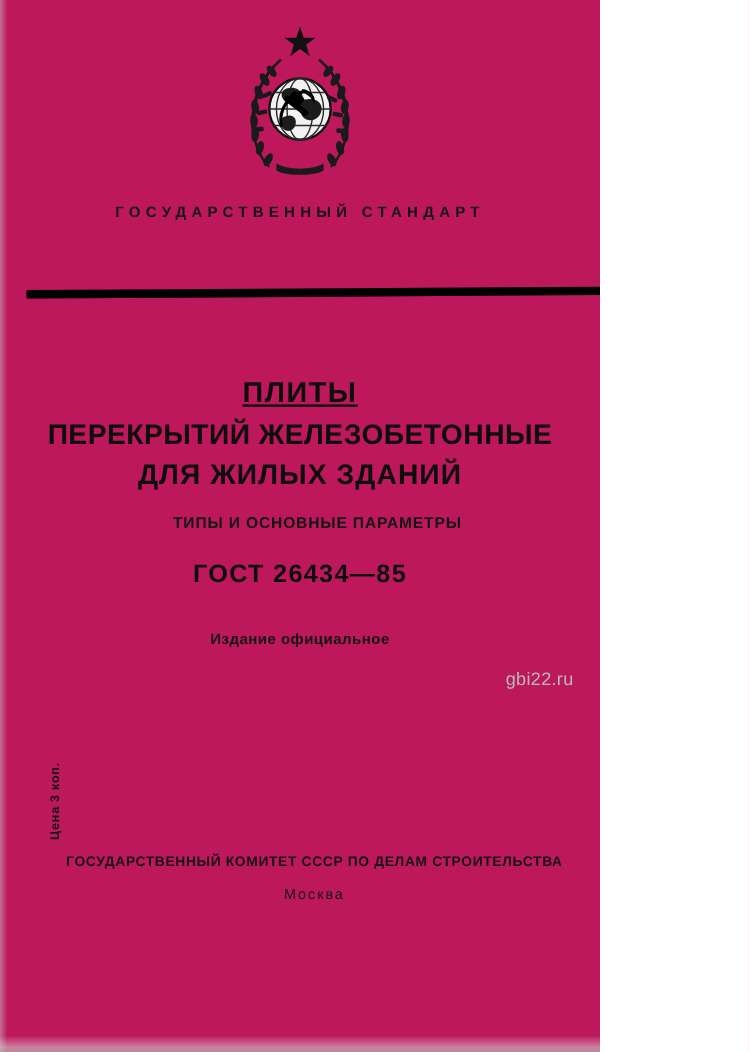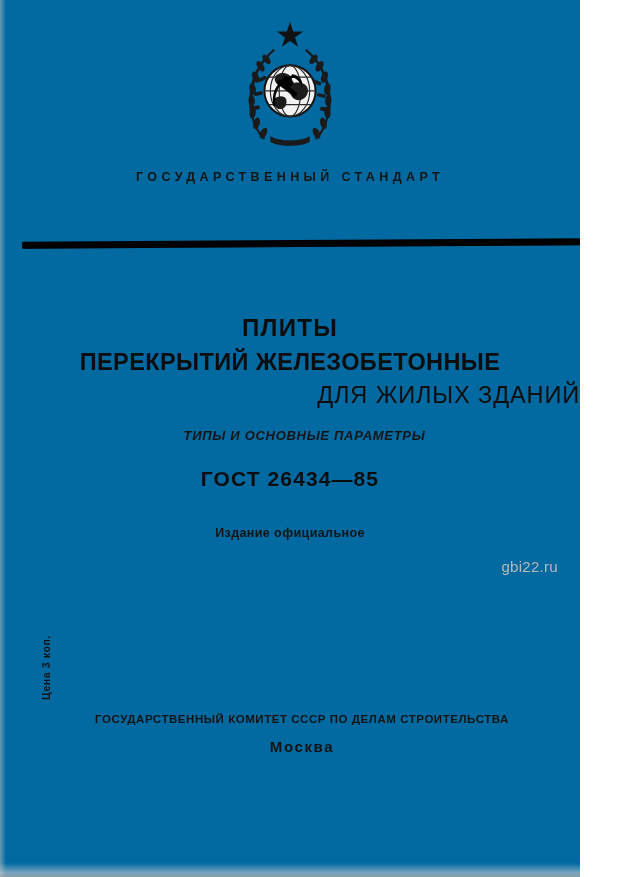--- a/index.html
+++ b/index.html
@@ -6,23 +6,23 @@
     margin: 0;
     padding: 0;
     background: #ffffff;
   }
   body {
     font-family: "Liberation Sans", sans-serif;
     color: #111;
   }
   .page {
     position: relative;
-    width: 580px;
+    width: 500px;
     height: 877px;
-    background: #0369a1;
+    background: #be185d;
     overflow: hidden;
   }
 
   
   .emblem-wrap {
     position: absolute;
     left: 0;
     right: 0;
     top: 20px;
     display: flex;
@@ -86,42 +86,41 @@
     right: 0;
     top: 313px;
     text-align: center;
   }
   .title-1 {
     font-size: 24px;
     font-weight: bold;
     letter-spacing: 1.3px;
     line-height: 1.28;
     color: #0d0d0d;
+    text-decoration: underline;
   }
   .title-2 {
     font-size: 23.5px;
     font-weight: bold;
     letter-spacing: 0.4px;
     line-height: 1.28;
     color: #0d0d0d;
     margin-top: 3px;
   }
   .title-3 {
     font-size: 23.5px;
-    font-weight: normal;
+    font-weight: bold;
     letter-spacing: 0.9px;
     line-height: 1.28;
     color: #0d0d0d;
     margin-top: 3px;
-    text-align: right;
   }
   .subtitle {
     font-size: 13px;
     font-weight: bold;
-    font-style: italic;
     letter-spacing: 0.7px;
     color: #141414;
     margin-top: 18px;
     margin-left: 29px;
   }
   .gost-code {
     font-size: 21px;
     font-weight: bold;
     letter-spacing: 1.1px;
     color: #0d0d0d;
@@ -170,22 +169,22 @@
     text-align: center;
     padding-left: 24px;
   }
   .footer-line1 {
     font-size: 11.5px;
     font-weight: bold;
     letter-spacing: 0.55px;
     color: #141414;
   }
   .footer-line2 {
-    font-size: 15px;
-    font-weight: bold;
+    font-size: 12px;
+    font-weight: normal;
     letter-spacing: 1.6px;
     color: #141414;
     margin-top: 13px;
   }
 
   
   .edge-bottom {
     position: absolute;
     left: 0;
     right: 0;

